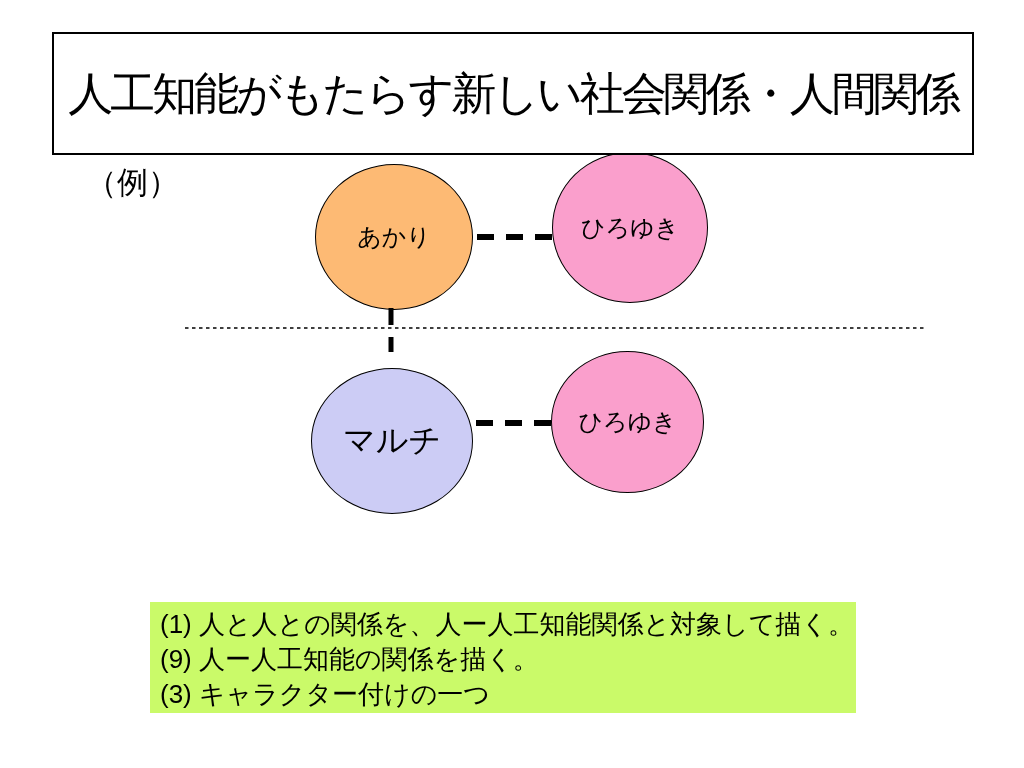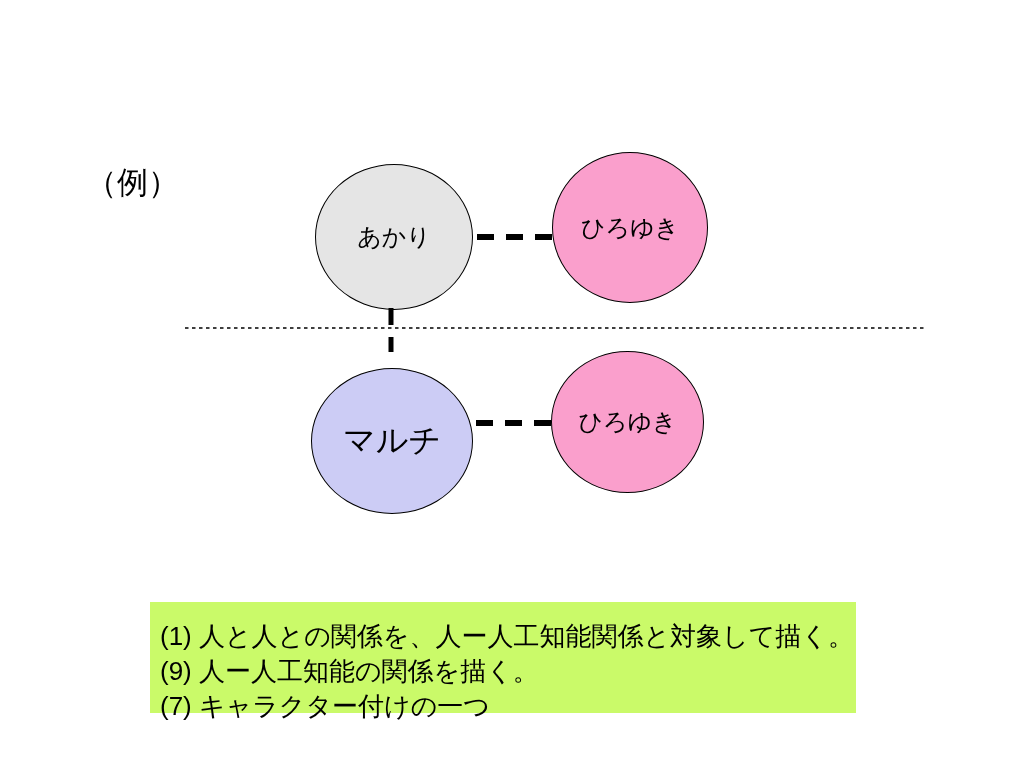--- a/index.html
+++ b/index.html
@@ -77,36 +77,36 @@
   }
 
   
   .notes-box {
     position: absolute;
     left: 150px;
     top: 602px;
     width: 706px;
     height: 111px;
     box-sizing: border-box;
-    padding: 17px 10px;
+    padding: 5px 10px;
     z-index: 2;
   }
   .notes-box .note-line {
     font-size: 26px;
     line-height: 35px;
     color: #000000;
     white-space: nowrap;
   }
 </style>
 </head>
 <body>
 
 <div id="slide">
 
-  <div class="node node-akari" style="background-color: #e5e5e5;">
+  <div class="node node-akari" style="background-color: #fdba74;">
     <span>あかり</span>
   </div>
 
   <div class="node node-hiroyuki-top" style="background-color: rgb(250, 159, 204);">
     <span>ひろゆき</span>
   </div>
 
   <div class="node node-multi" style="background-color: rgb(204, 204, 245);">
     <span>マルチ</span>
   </div>
@@ -119,22 +119,25 @@
 
     <line x1="185" y1="328" x2="925" y2="328" stroke="#000000" stroke-width="1.5" stroke-dasharray="3.5 3.5"></line>
 
     <line x1="477" y1="237" x2="552" y2="237" stroke="#000000" stroke-width="6" stroke-dasharray="17 12"></line>
 
     <line x1="476" y1="423" x2="551" y2="423" stroke="#000000" stroke-width="6" stroke-dasharray="17 12"></line>
 
     <line x1="391" y1="308" x2="391" y2="352" stroke="#000000" stroke-width="5" stroke-dasharray="17 12"></line>
   </svg>
 
+  <div class="title-box">
+    <span class="title-text">人工知能がもたらす新しい社会関係・人間関係</span>
+  </div>
 
   <div class="example-label">（例）</div>
 
   <div class="notes-box" style="background-color: rgb(202, 250, 105);">
     <div class="note-line">(1) 人と人との関係を、人ー人工知能関係と対象して描く。</div>
     <div class="note-line">(9) 人ー人工知能の関係を描く。</div>
-    <div class="note-line">(7) キャラクター付けの一つ</div>
+    <div class="note-line">(3) キャラクター付けの一つ</div>
   </div>
 
 </div>
 
 </body></html>

